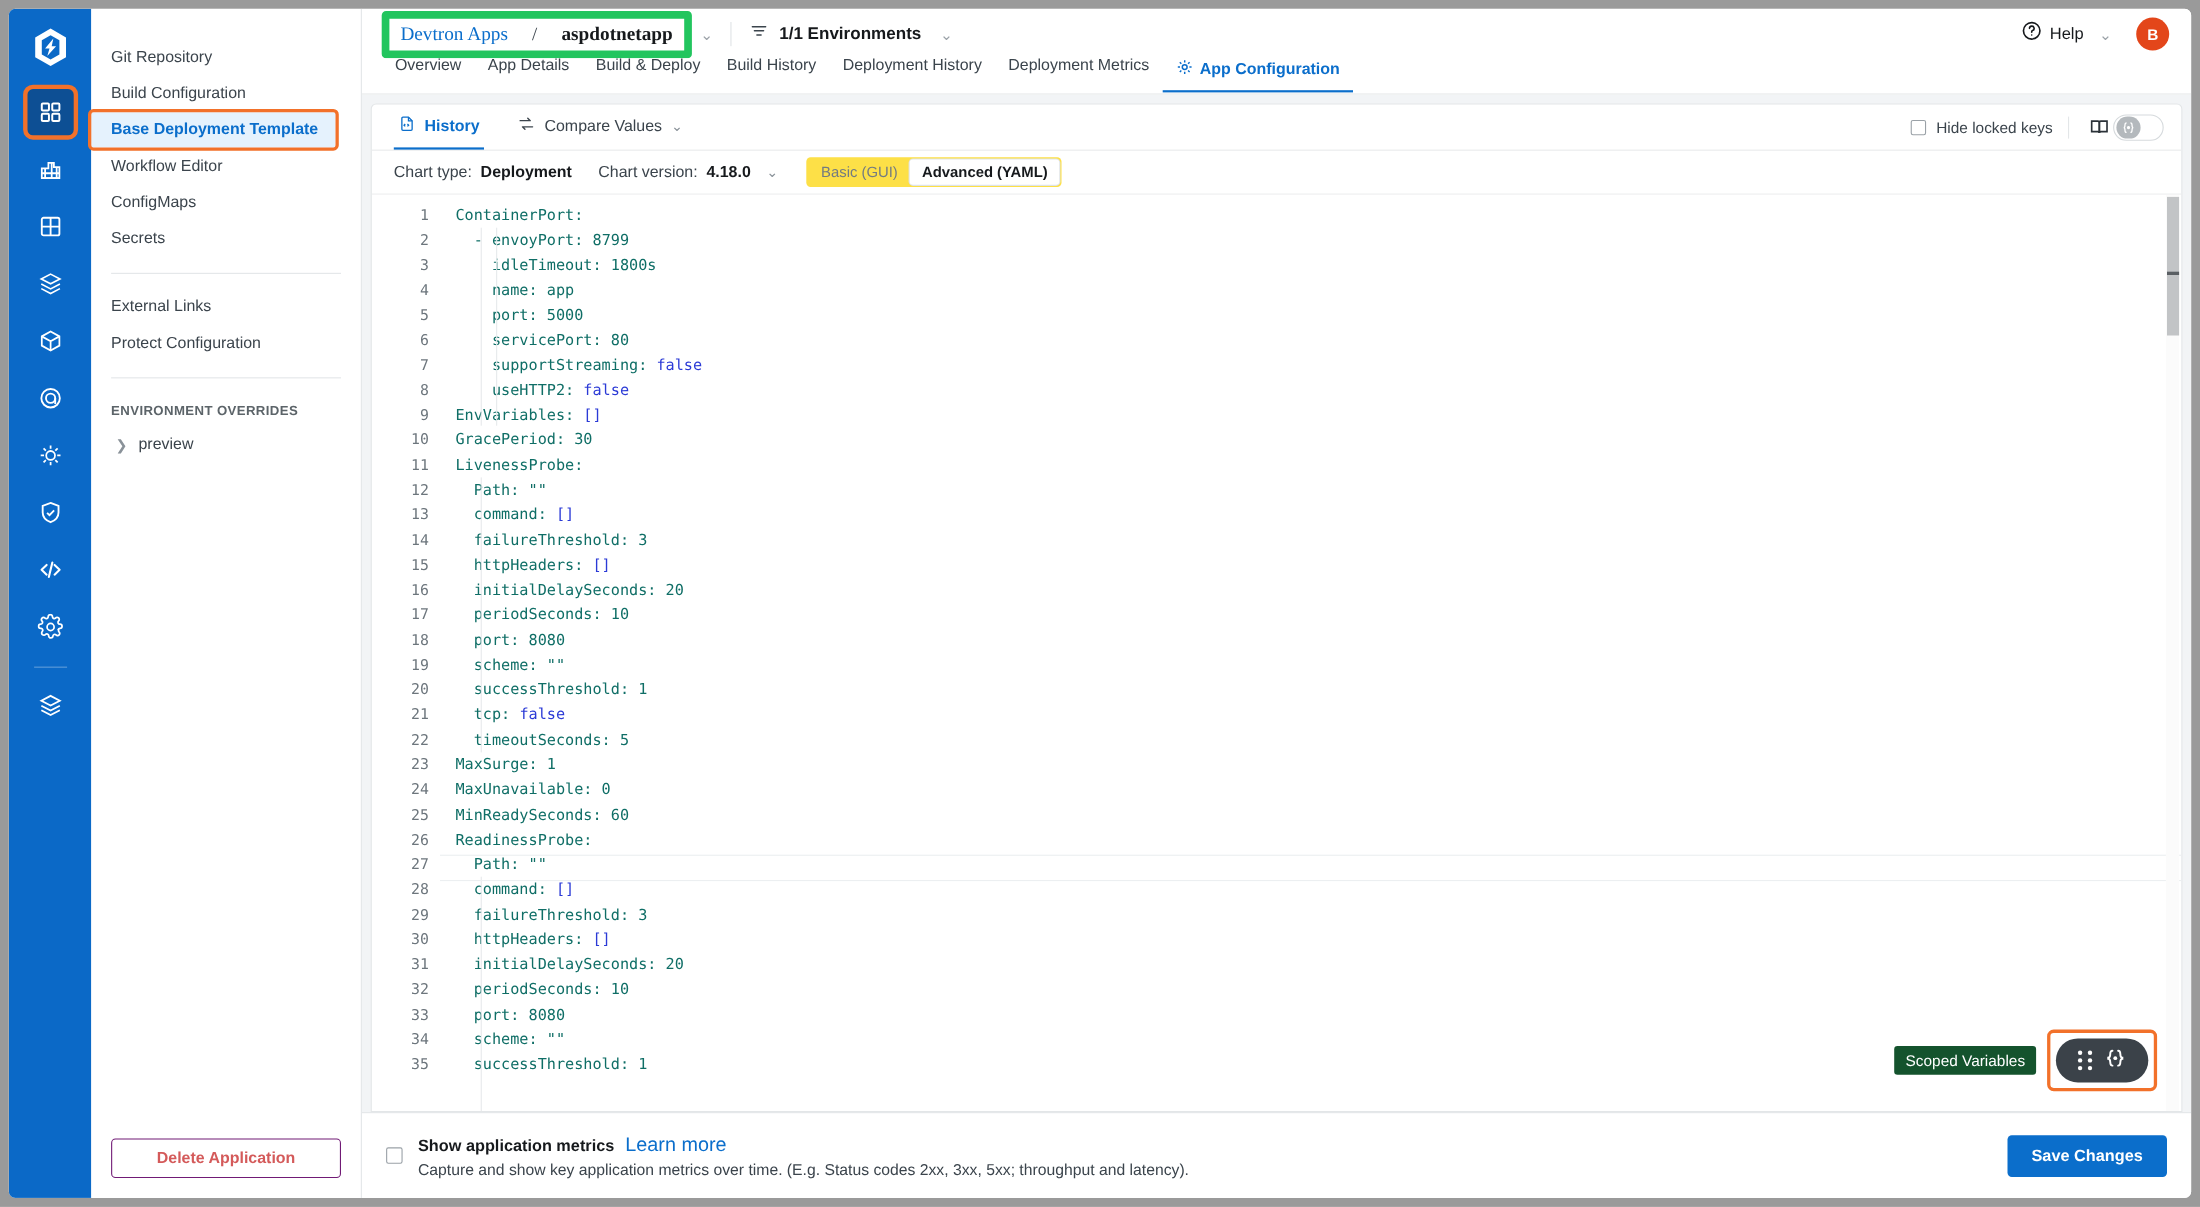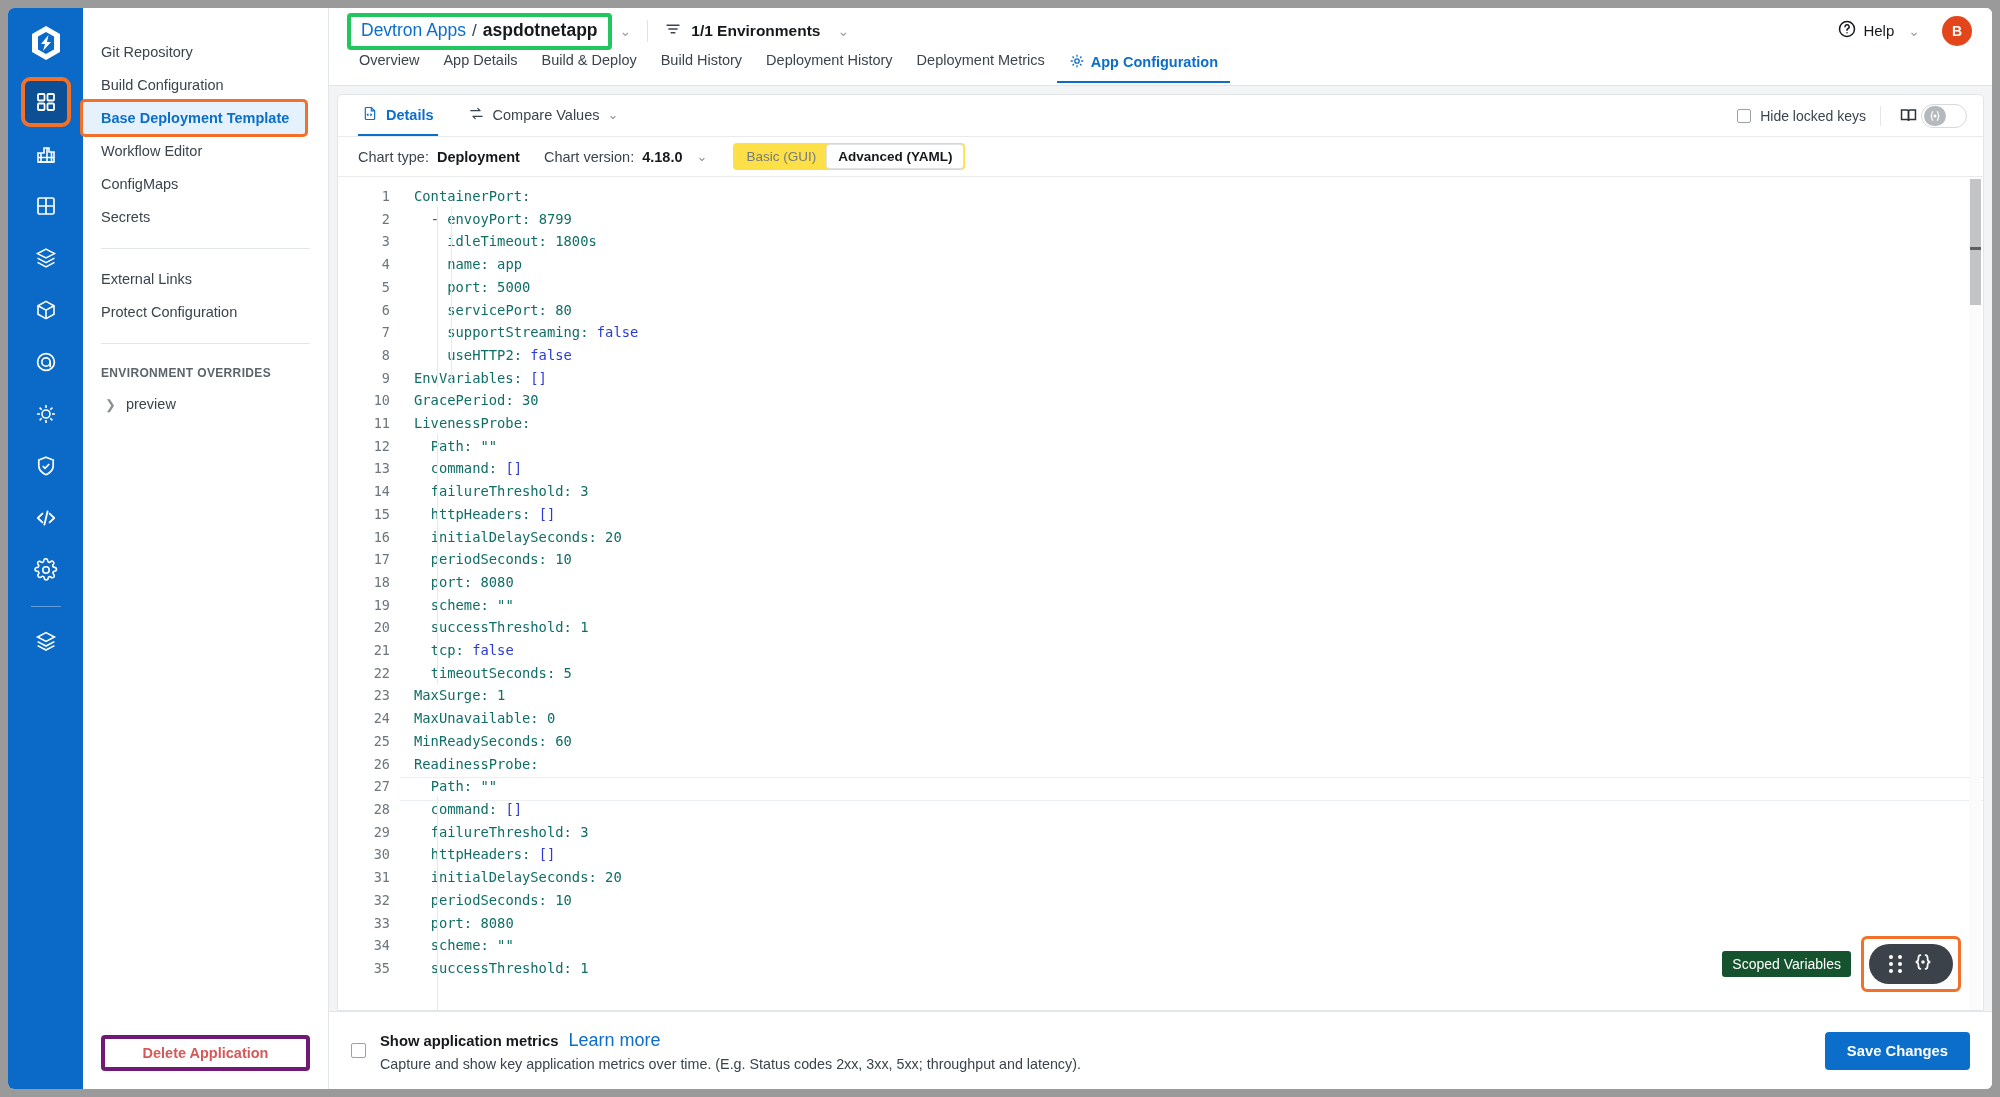--- a/index.html
+++ b/index.html
@@ -97,44 +97,45 @@
     padding-left: 22px;
     height: 32px;
     font-size: 14.5px;
     color: #3b444c;
     cursor: pointer;
   }
   .chev { color:#8a9299; font-size: 13px; }
   .delete-wrap { position:absolute; left: 18px; bottom: 18px; right: 18px; }
   .delete-btn {
     width: 100%; height: 36px;
-    border: 4px solid #701a75;
+    border: 1px solid #701a75;
     border-radius: 4px;
     background: #ffffff;
     color: #d45a5a;
     font-size: 14.5px; font-weight: bold;
     cursor: pointer;
     font-family: "Liberation Sans", sans-serif;
   }
 
   
   .main { flex: 1; display: flex; flex-direction: column; min-width:0; }
 
   .topbar {
     height: 45px; flex: 0 0 45px;
     display: flex; align-items: center;
     padding-left: 18px; padding-right: 20px;
     background: #fff;
   }
   .crumbwrap {
-    display: flex; align-items: baseline; gap: 6px;
-    border: 4px solid #22c55e;
+    display: flex; align-items: baseline; gap: 22px;
+    border: 7px solid #22c55e;
     border-radius: 4px;
     padding: 3px 10px 5px 10px;
     margin-top: 2px;
+    font-family: Liberation Serif, serif;
   }
   .crumb-link { color:#0b6ecb; font-size:17.5px; cursor:pointer; }
   .crumb-slash { color:#3b444c; font-size:17px; }
   .crumb-cur { color:#16191c; font-size:17.5px; font-weight:bold; }
   .crumb-chev { color:#9aa1a7; font-size:14px; margin-left:8px; cursor:pointer; }
   .vdiv { width:1px; height:22px; background:#e0e3e6; margin: 0 16px; }
   .envsel { display:flex; align-items:center; gap:9px; cursor:pointer; }
   .envsel-label { font-size:15.5px; color:#16191c; font-weight:bold; }
   .spacer { flex:1; }
   .help { display:flex; align-items:center; gap:6px; cursor:pointer; margin-right:22px; }
@@ -545,21 +546,21 @@
 
         <div class="valuesbar">
           <div class="vtab active">
             <span>
               <svg width="16" height="17" viewBox="0 0 24 24" fill="none" stroke="#0b6ecb" stroke-width="1.8">
                 <path d="M14 3H6.5A1.5 1.5 0 0 0 5 4.5v15A1.5 1.5 0 0 0 6.5 21h11a1.5 1.5 0 0 0 1.5-1.5V8z"></path>
                 <path d="M14 3v5h5"></path>
                 <path d="M9.6 12.4 8 14l1.6 1.6M12.6 12.4 14.2 14l-1.6 1.6"></path>
               </svg>
             </span>
-            <span>Details</span>
+            <span>History</span>
           </div>
 
           <div class="vtab">
             <span>
               <svg width="17" height="17" viewBox="0 0 24 24" fill="none" stroke="#3b444c" stroke-width="1.8" stroke-linecap="round" stroke-linejoin="round">
                 <path d="M4 8h13l-3.2-3.2M20 16H7l3.2 3.2"></path>
               </svg>
             </span>
             <span>Compare Values</span>
             <span class="chev">⌄</span>

